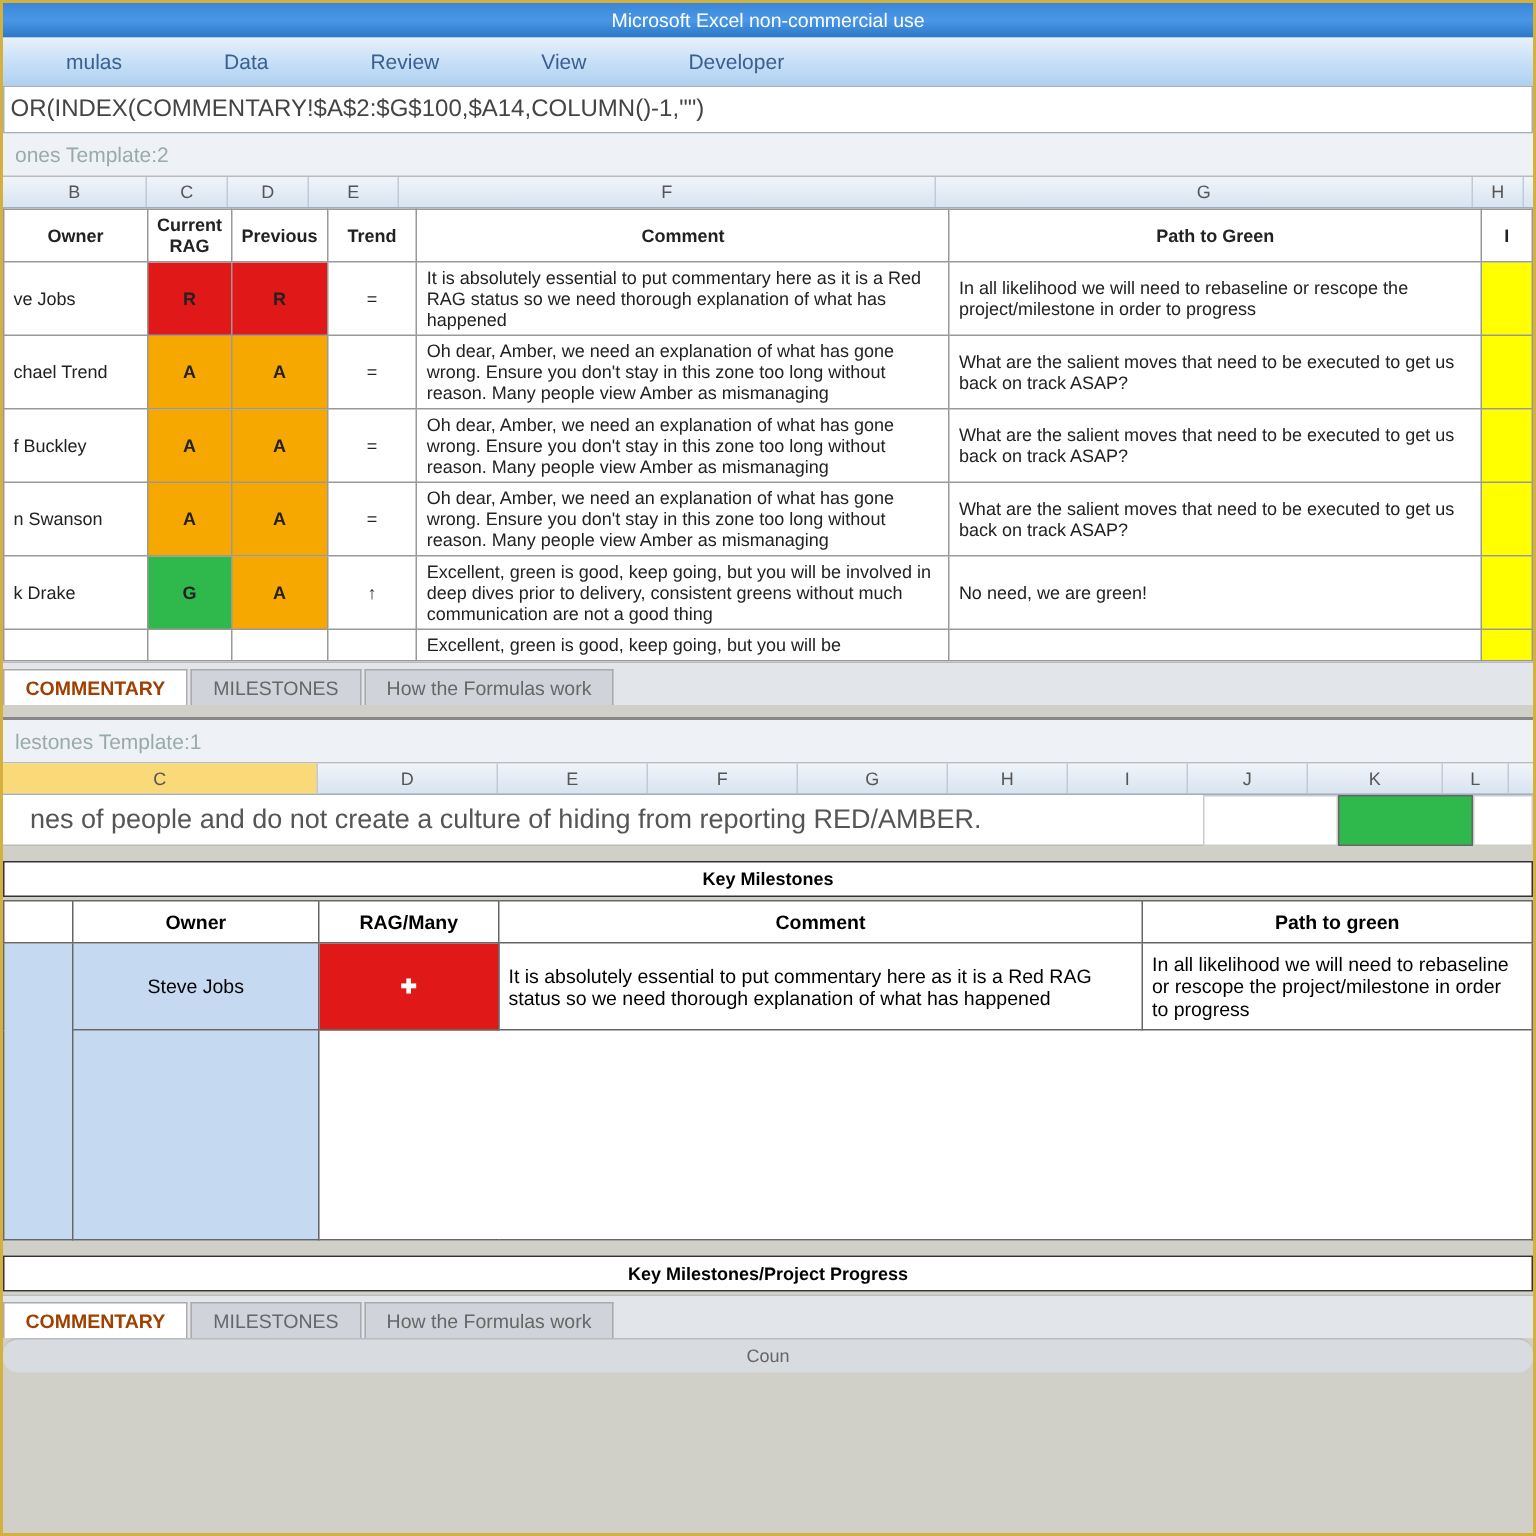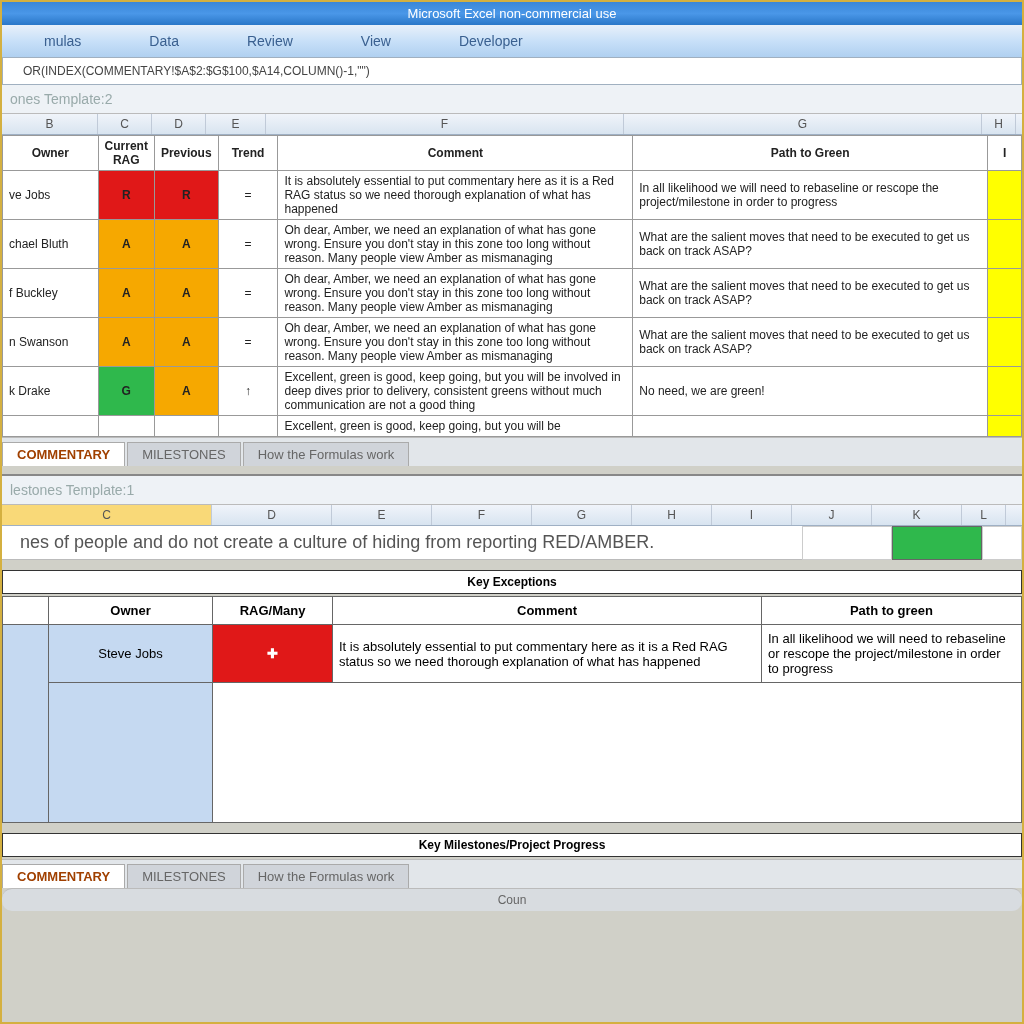--- a/index.html
+++ b/index.html
@@ -1,20 +1,20 @@
 <!DOCTYPE html>
 <html><head>
 <meta charset="utf-8">
 <style>
 * { box-sizing: border-box; margin: 0; padding: 0; }
 body { font-family: "Segoe UI", Tahoma, sans-serif; font-size: 12px; background: #d0d0c8; width: 1024px; height: 1024px; overflow: hidden; border: 2px solid #d4b040; }
 .titlebar { background: linear-gradient(#3a87d8,#4a97e8,#2a77c8); color: #fff; text-align: center; padding: 4px; font-size: 13px; }
 .ribbon { background: linear-gradient(#e8f0fa,#c8e0f8,#b0d0f0); padding: 8px 10px; display: flex; gap: 36px; color: #3a6090; font-size: 14px; }
 .ribbon span { cursor: pointer; margin-left: 32px; }
-.formula { background: #fff; padding: 6px 20px; border: 1px solid #a0b0c0; color: #444; font-size: 12px; }
+.formula { background: #fff; padding: 6px 4px; border: 1px solid #a0b0c0; color: #444; font-size: 16px; }
 .docname { background: #eef2f6; padding: 6px 8px; color: #9aa; font-size: 14px; border-bottom: 1px solid #bbb; }
 .colhdr { display: flex; background: linear-gradient(#f0f4fa,#d8e4f0); border-bottom: 1px solid #9fb0c4; }
 .colhdr div { text-align: center; padding: 3px; color: #555; font-size: 12px; border-right: 1px solid #c0cad8; }
 table.main { width: 100%; border-collapse: collapse; background: #fff; }
 table.main th, table.main td { border: 1px solid #999; padding: 3px 6px; font-size: 12px; color: #222; }
 table.main th { background: #fff; font-weight: bold; text-align: center; }
 .rag { text-align: center; font-weight: bold; width: 54px; }
 .red { background: #e01818; color: #300; }
 .amber { background: #f6a800; color: #442; }
 .green { background: #2fb84c; color: #053; }
@@ -79,21 +79,21 @@
       <tr>
         <td>ve Jobs</td>
         <td class="rag red">R</td>
         <td class="rag red">R</td>
         <td style="text-align:center">=</td>
         <td>It is absolutely essential to put commentary here as it is a Red RAG status so we need thorough explanation of what has happened</td>
         <td>In all likelihood we will need to rebaseline or rescope the project/milestone in order to progress</td>
         <td class="yellow"></td>
       </tr>
       <tr>
-        <td>chael Bluth</td>
+        <td>chael Trend</td>
         <td class="rag amber">A</td>
         <td class="rag amber">A</td>
         <td style="text-align:center">=</td>
         <td>Oh dear, Amber, we need an explanation of what has gone wrong. Ensure you don't stay in this zone too long without reason. Many people view Amber as mismanaging</td>
         <td>What are the salient moves that need to be executed to get us back on track ASAP?</td>
         <td class="yellow"></td>
       </tr>
       <tr>
         <td>f Buckley</td>
         <td class="rag amber">A</td>
@@ -155,21 +155,21 @@
     <div style="width:44px">L</div>
   </div>
 
   <div style="display:flex;">
     <div class="toptext" style="flex:0 0 800px">nes of people and do not create a culture of hiding from reporting RED/AMBER.</div>
     <div class="highlight-cell" style="flex:0 0 90px;border:1px solid #ccc"></div>
     <div class="greenbox" style="flex:0 0 90px;border:1px solid #666"></div>
     <div style="flex:1;background:#fff;border:1px solid #ccc"></div>
   </div>
 
-  <div class="section-title">Key Exceptions</div>
+  <div class="section-title">Key Milestones</div>
 
   <table class="kex">
     <tbody>
         <tr>
       <th style="width:46px"></th>
       <th style="width:164px">Owner</th>
       <th style="width:120px">RAG/Many</th>
       <th>Comment</th>
       <th style="width:260px">Path to green</th>
     </tr>

